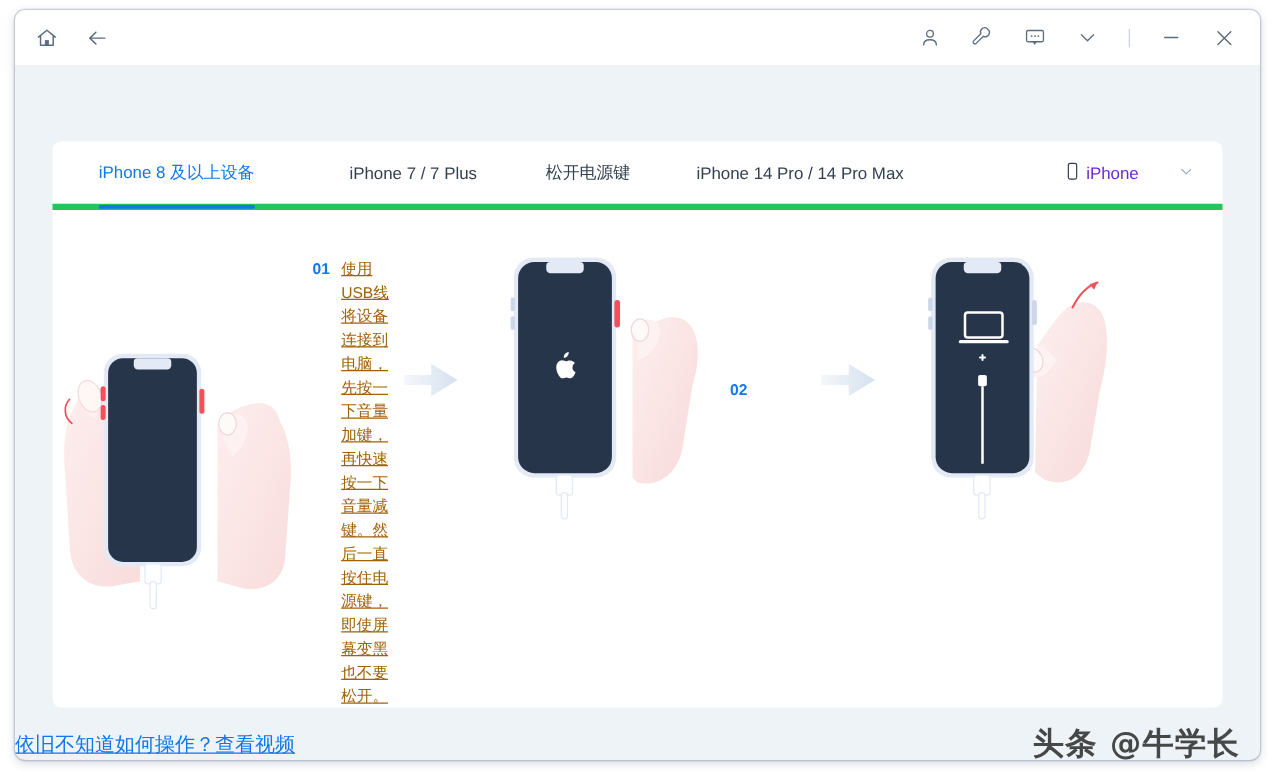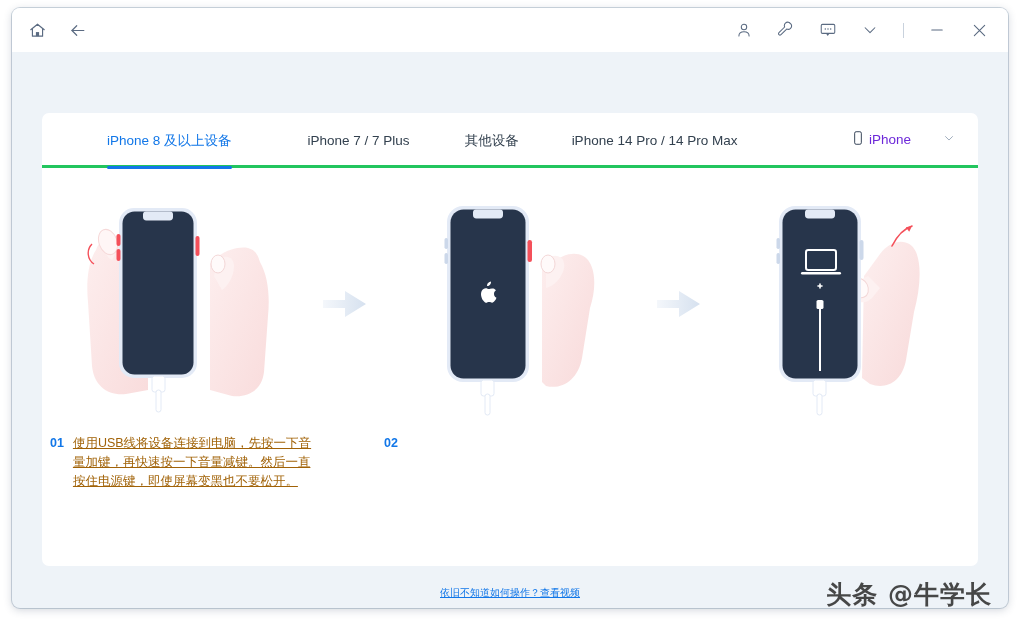--- a/index.html
+++ b/index.html
@@ -59,22 +59,22 @@
     left: 30px; top: 105px;
     width: 936px; height: 453px;
     background: #ffffff;
     border-radius: 7px;
   }
 
   
   #tab-strip {
     position: relative;
     height: 55px;
-    border-bottom: 3px solid #22c55e;
-    display: flex;  padding-left: 28px;
+    border-bottom: 5px solid #22c55e;
+    display: flex; align-items: center;
   }
   .tab {
     position: relative;
     height: 55px;
     display: flex; align-items: center;
     font-size: 13.5px;
     color: #33414f;
     cursor: pointer;
     white-space: nowrap;
   }
@@ -105,21 +105,21 @@
   #steps-area {
     position: relative;
     padding: 22px 0 0 0;
     display: flex;
     align-items: flex-start;
     justify-content: center;
   }
   .step-col {
     width: 272px;
     display: flex;
-    flex-direction: column;
+    flex-direction: row;
     align-items: center;
   }
   .illus { width: 200px; height: 228px; position: relative; }
   .illus svg { display: block; width: 200px; height: 228px; }
 
   .arrow-sep {
     width: 62px;
     height: 228px;
     display: flex; align-items: center; justify-content: center;
     flex: none;
@@ -145,22 +145,22 @@
     line-height: 19px;
     text-align: left;
     text-decoration: underline;
   }
 
   
   #footer-link {
     position: absolute;
     left: 0; top: 578px;
     width: 100%;
-    text-align: center;
-    font-size: 10px;
+    text-align: left;
+    font-size: 16px;
   }
   #footer-link a {
     color: #1277e8;
     text-decoration: underline;
     cursor: pointer;
   }
 
   
   #watermark {
     position: absolute;
@@ -239,21 +239,21 @@
   <div id="main-card">
 
     <div id="tab-strip">
       <div id="tab-1" class="tab active">
         <span>iPhone 8 及以上设备</span>
       </div>
       <div id="tab-2" class="tab">
         <span>iPhone 7 / 7 Plus</span>
       </div>
       <div id="tab-3" class="tab">
-        <span>其他设备</span>
+        <span>松开电源键</span>
       </div>
       <div id="tab-4" class="tab">
         <span>iPhone 14 Pro / 14 Pro Max</span>
       </div>
 
       <div id="device-selector">
         <span>
           <svg viewBox="0 0 24 24" width="16" height="16" fill="none" stroke="#2b3a4f" stroke-width="1.4" stroke-linejoin="round">
             <rect x="7" y="2.6" width="10" height="18.8" rx="2.2"></rect>
           </svg>

